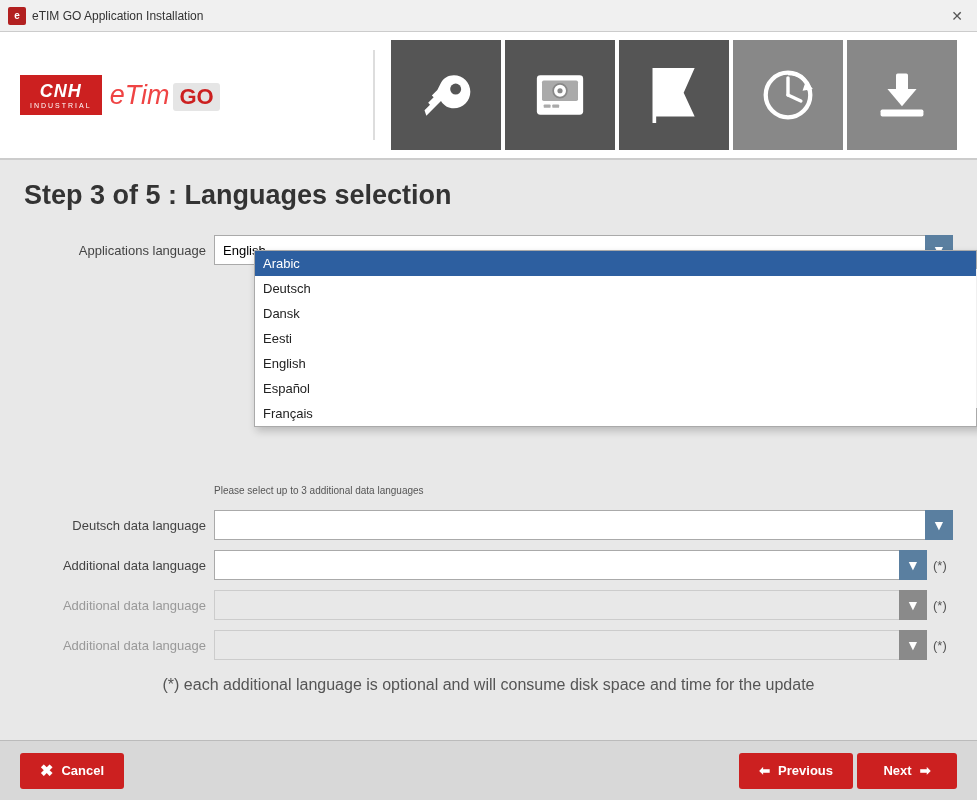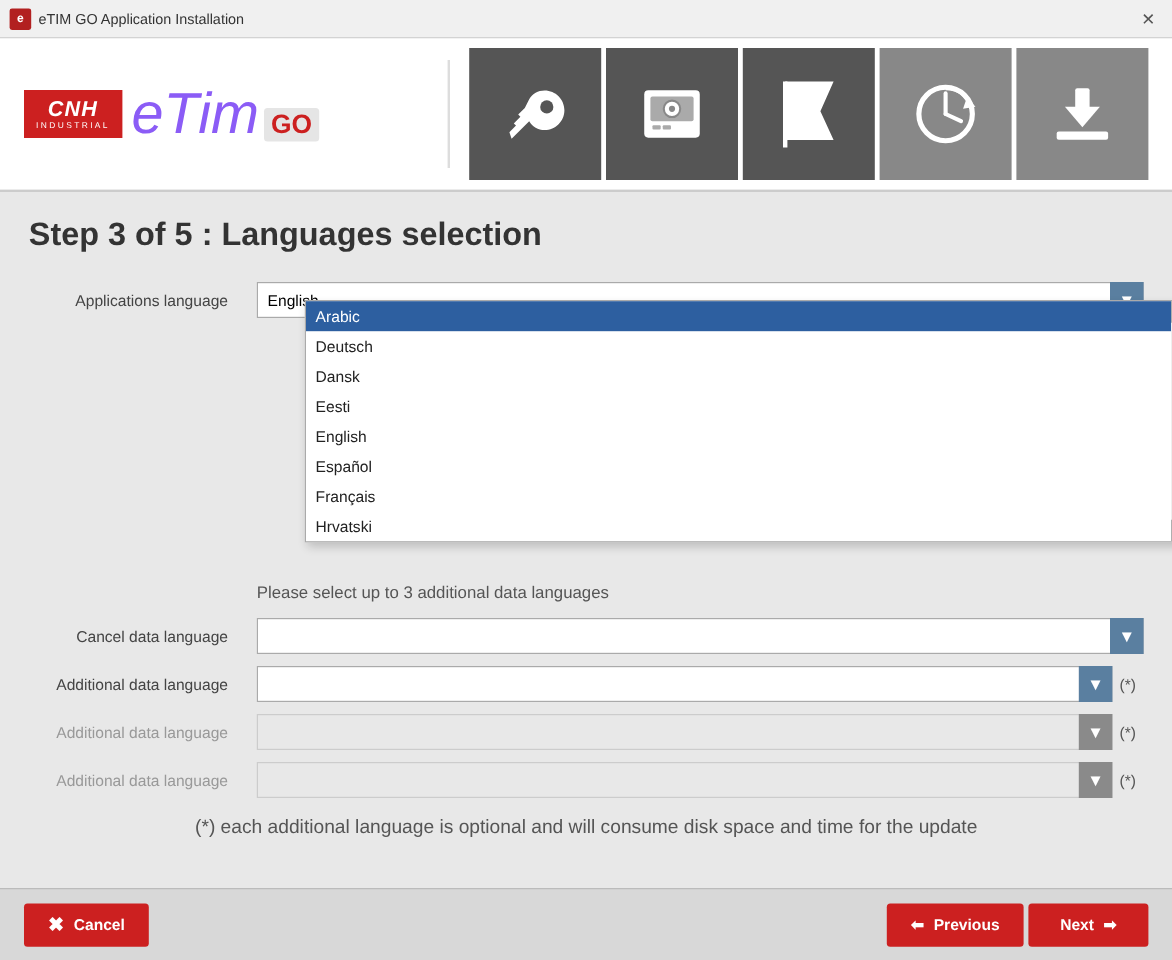--- a/index.html
+++ b/index.html
@@ -143,21 +143,21 @@
       position: relative;
     }
     .form-row {
       display: flex;
       align-items: center;
       margin-bottom: 10px;
     }
     .form-label {
       width: 190px;
       text-align: right;
-      padding-right: 24px;
+      padding-right: 8px;
       color: #444;
       font-size: 13px;
     }
     .form-label.disabled {
       color: #999;
     }
     .form-select-wrapper {
       flex: 1;
       position: relative;
     }
@@ -177,21 +177,21 @@
       color: white;
       font-size: 14px;
     }
     .optional-star {
       margin-left: 6px;
       color: #555;
       font-size: 13px;
       width: 20px;
     }
     .info-text {
-      font-size: 14px;
+      font-size: 10px;
       color: #555;
       margin-bottom: 14px;
       margin-left: 190px;
     }
     .footnote {
       margin-top: 16px;
       font-size: 16px;
       color: #555;
       text-align: center;
     }
@@ -278,21 +278,21 @@
   </div>
 
   <div class="header">
     <div class="logo-area">
       <div class="cnh-logo">
         <div class="cnh-box">
           <span class="cnh-text">CNH</span>
           <span class="cnh-industrial">INDUSTRIAL</span>
         </div>
         <div style="display:flex; align-items:baseline; gap:2px;">
-          <span style="font-size:48px; font-weight:300; color:#8b5cf6; font-style:italic;">e<strong>Tim</strong></span>
+          <span style="font-size:27px; font-weight:300; color:#ef4444; font-style:italic;">e<strong>Tim</strong></span>
           <span class="go-badge">GO</span>
         </div>
       </div>
     </div>
 
     <div class="header-separator"></div>
 
     <div class="step-icons">
 
       <div class="step-icon-box">
@@ -357,40 +357,39 @@
 
           <div class="dropdown-overlay">
             <div style="position:relative; padding-right:16px;">
               <div class="dropdown-item selected">Arabic</div>
               <div class="dropdown-item">Deutsch</div>
               <div class="dropdown-item">Dansk</div>
               <div class="dropdown-item">Eesti</div>
               <div class="dropdown-item">English</div>
               <div class="dropdown-item">Español</div>
               <div class="dropdown-item">Français</div>
-              <div class="dropdown-item">Hrvatski</div>
             </div>
 
             <div style="position:absolute; right:0; top:0; width:16px; height:100%; background:#e0e0e0; display:flex; flex-direction:column;">
               <div style="width:16px; height:18px; background:#c0c0c0; border:1px solid #aaa; display:flex; align-items:center; justify-content:center; font-size:9px; cursor:pointer;">▲</div>
               <div style="flex:1; background:#f0f0f0; position:relative;">
                 <div style="width:14px; height:30px; background:#a0a0a0; margin:1px; border:1px solid #888;"></div>
               </div>
               <div style="width:16px; height:18px; background:#c0c0c0; border:1px solid #aaa; display:flex; align-items:center; justify-content:center; font-size:9px; cursor:pointer;">▼</div>
             </div>
           </div>
         </div>
       </div>
 
       <div style="margin-top: 220px;"></div>
 
       <div class="info-text">Please select up to 3 additional data languages</div>
 
       <div class="form-row">
-        <div class="form-label">Cancel data language</div>
+        <div class="form-label">Deutsch data language</div>
         <div class="form-select-wrapper">
           <div style="width:100%; height:30px; border:1px solid #aaa; background:white; display:flex; align-items:center; padding:0 28px 0 8px; font-size:13px; cursor:pointer;">
           </div>
           <div class="select-arrow">
             <span class="select-arrow-icon">▼</span>
           </div>
         </div>
       </div>
 
       <div class="form-row">

